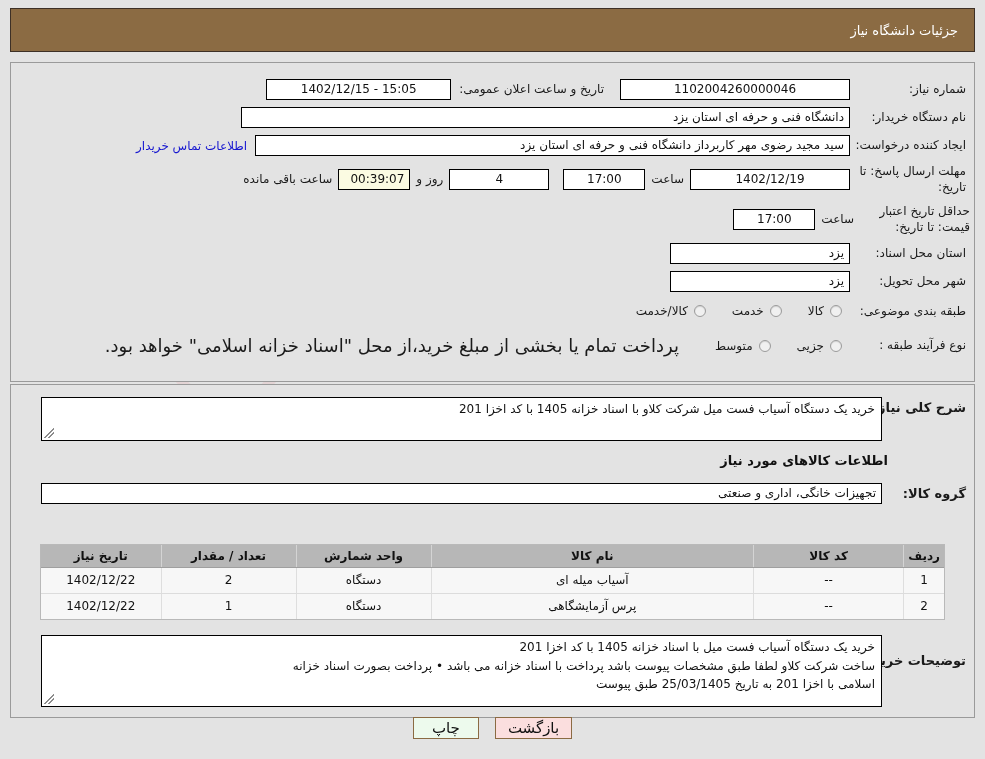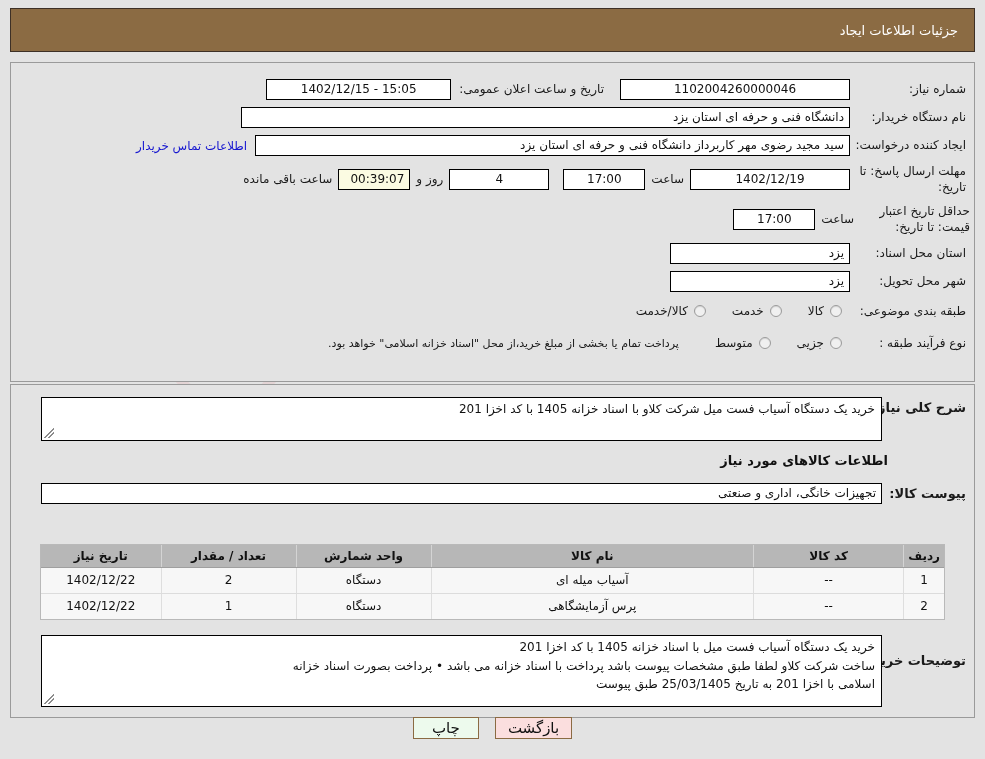--- a/index.html
+++ b/index.html
@@ -114,21 +114,21 @@
   .radio-dot {
     width: 12px; height: 12px;
     border-radius: 50%;
     border: 1px solid #9b9b9b;
     background: #f0f0f0;
     display: inline-block;
     margin-left: 6px;
     box-shadow: inset 0 1px 1px rgba(0,0,0,.12);
   }
   .radio-label { font-size: 12px; }
-  .note-text { font-size: 11px; color: #1a1a1a; }
+  .note-text { font-size: 18px; color: #1a1a1a; }
 
   
   .ta {
     background: #ffffff;
     border: 1px solid #000000;
     position: relative;
     font-size: 12px;
     color: #111;
     padding: 2px 6px 0 6px;
     text-align: right;
@@ -235,21 +235,21 @@
       <path d="M60 4 L112 24 V74 C112 108 88 126 60 136 C32 126 8 108 8 74 V24 Z" fill="none" stroke="#e3c9cb" stroke-width="7"></path>
       <path d="M32 46 L56 46 L60 70 L64 46 L88 46 L68 100 L52 100 Z" fill="#e3c9cb"></path>
     </svg>
     <div class="wm-text">
       <span>AriaTender</span><span class="dotnet">.net</span>
     </div>
   </div>
 </div>
 
 <div class="page-header">
-  <span class="title">جزئیات اطلاعات ایجاد</span>
+  <span class="title">جزئیات دانشگاه نیاز</span>
 </div>
 
 <div class="panel panel-top">
 
   <div class="frow" style="top:16px; right:8px;">
     <span class="lbl" style="width:110px;">شماره نیاز:</span>
     <span class="fld center" style="width:230px; margin-right:6px;">1102004260000046</span>
   </div>
   <div class="frow" style="top:16px; right:370px;">
     <span class="lbl">تاریخ و ساعت اعلان عمومی:</span>
@@ -331,21 +331,21 @@
 <div class="panel panel-bottom">
 
   <div class="frow" style="top:12px; right:8px; left:30px; align-items:flex-start;">
     <span class="bold-lbl" style="width:78px; padding-top:3px;">شرح کلی نیاز:</span>
     <span class="ta" style="flex:1; height:44px; margin-right:6px;">خرید یک دستگاه آسیاب فست میل شرکت کلاو با اسناد خزانه 1405 با کد اخزا 201</span>
   </div>
 
   <div class="section-title" style="top:68px; right:86px;">اطلاعات کالاهای مورد نیاز</div>
 
   <div class="frow" style="top:98px; right:8px; left:30px;">
-    <span class="bold-lbl" style="width:78px;">پیوست کالا:</span>
+    <span class="bold-lbl" style="width:78px;">گروه کالا:</span>
     <span class="fld right" style="flex:1; margin-right:6px;">تجهیزات خانگی، اداری و صنعتی</span>
   </div>
 
   <div class="frow" style="top:250px; right:8px; left:30px; align-items:flex-start;">
     <span class="bold-lbl" style="width:78px; padding-top:18px;">توضیحات خریدار:</span>
     <span class="ta" style="flex:1; height:72px; margin-right:6px;">
       <span style="display:block;">خرید یک دستگاه آسیاب فست میل با اسناد خزانه 1405 با کد اخزا 201</span>
       <span style="display:block;text-align:right;">ساخت شرکت کلاو لطفا طبق مشخصات پیوست باشد پرداخت با اسناد خزانه می باشد • پرداخت  بصورت اسناد خزانه</span>
       <span style="display:block;">اسلامی با اخزا 201 به تاریخ  25/03/1405 طبق پیوست</span>
     </span>

